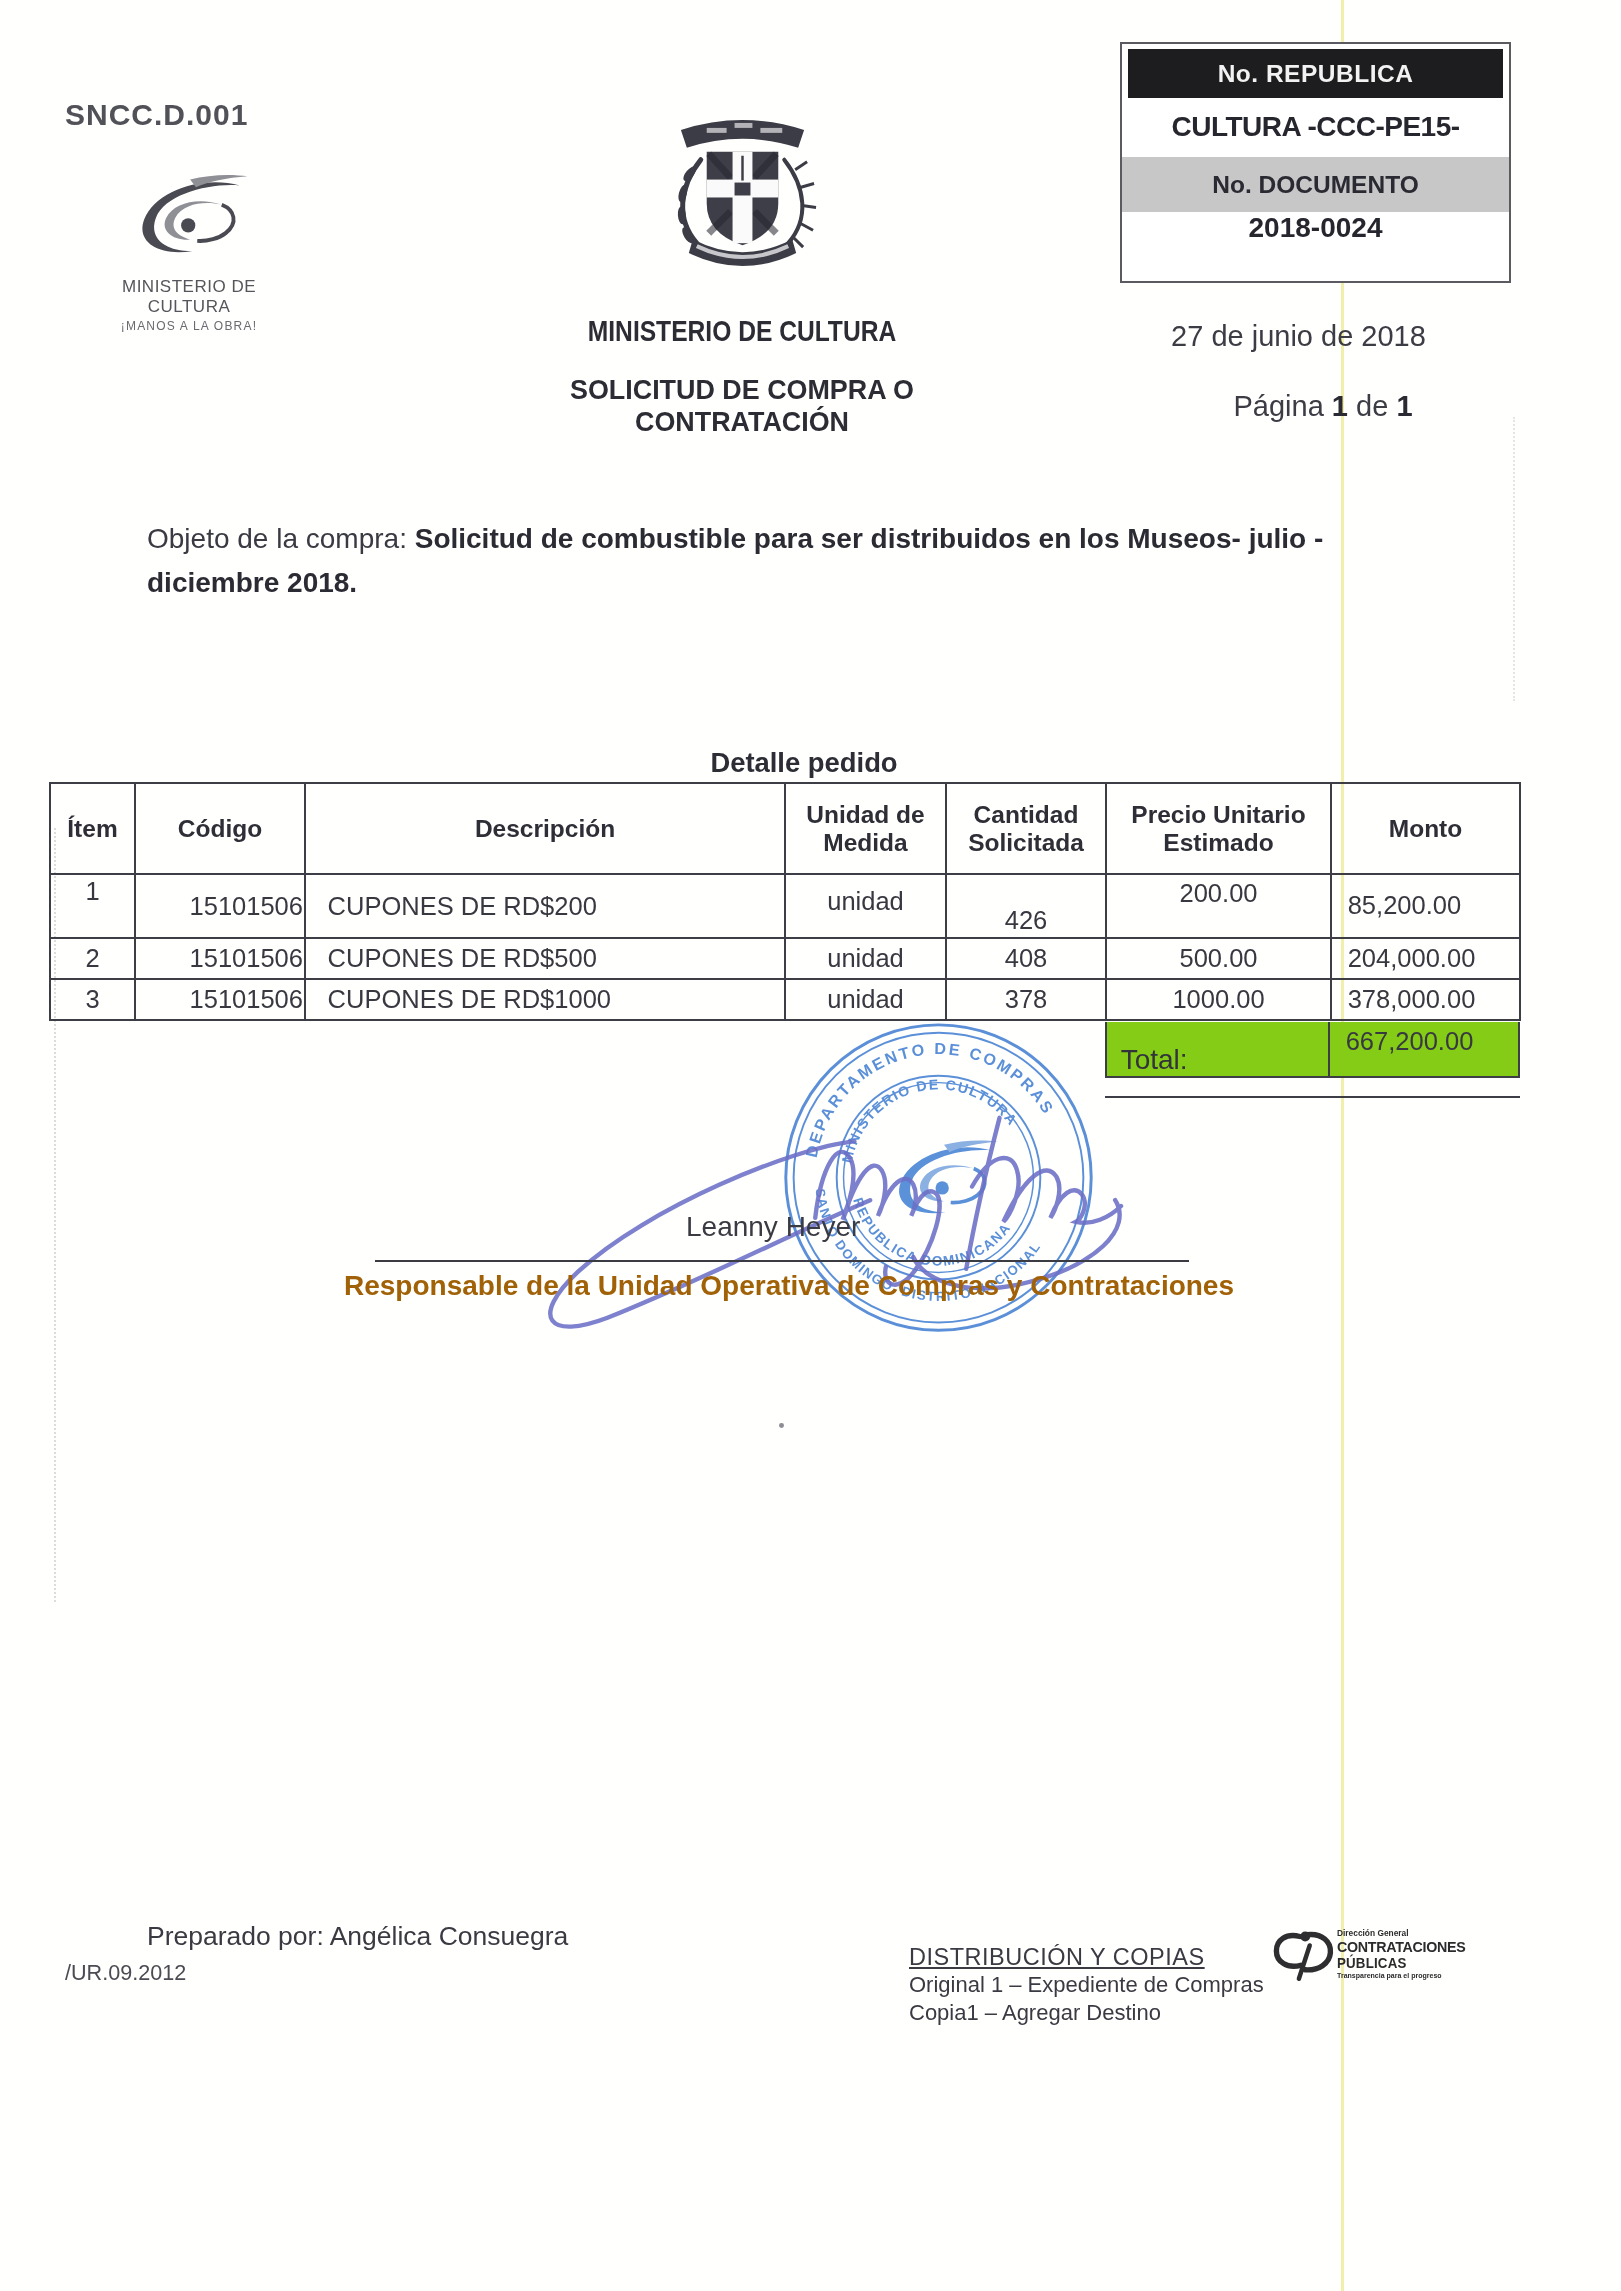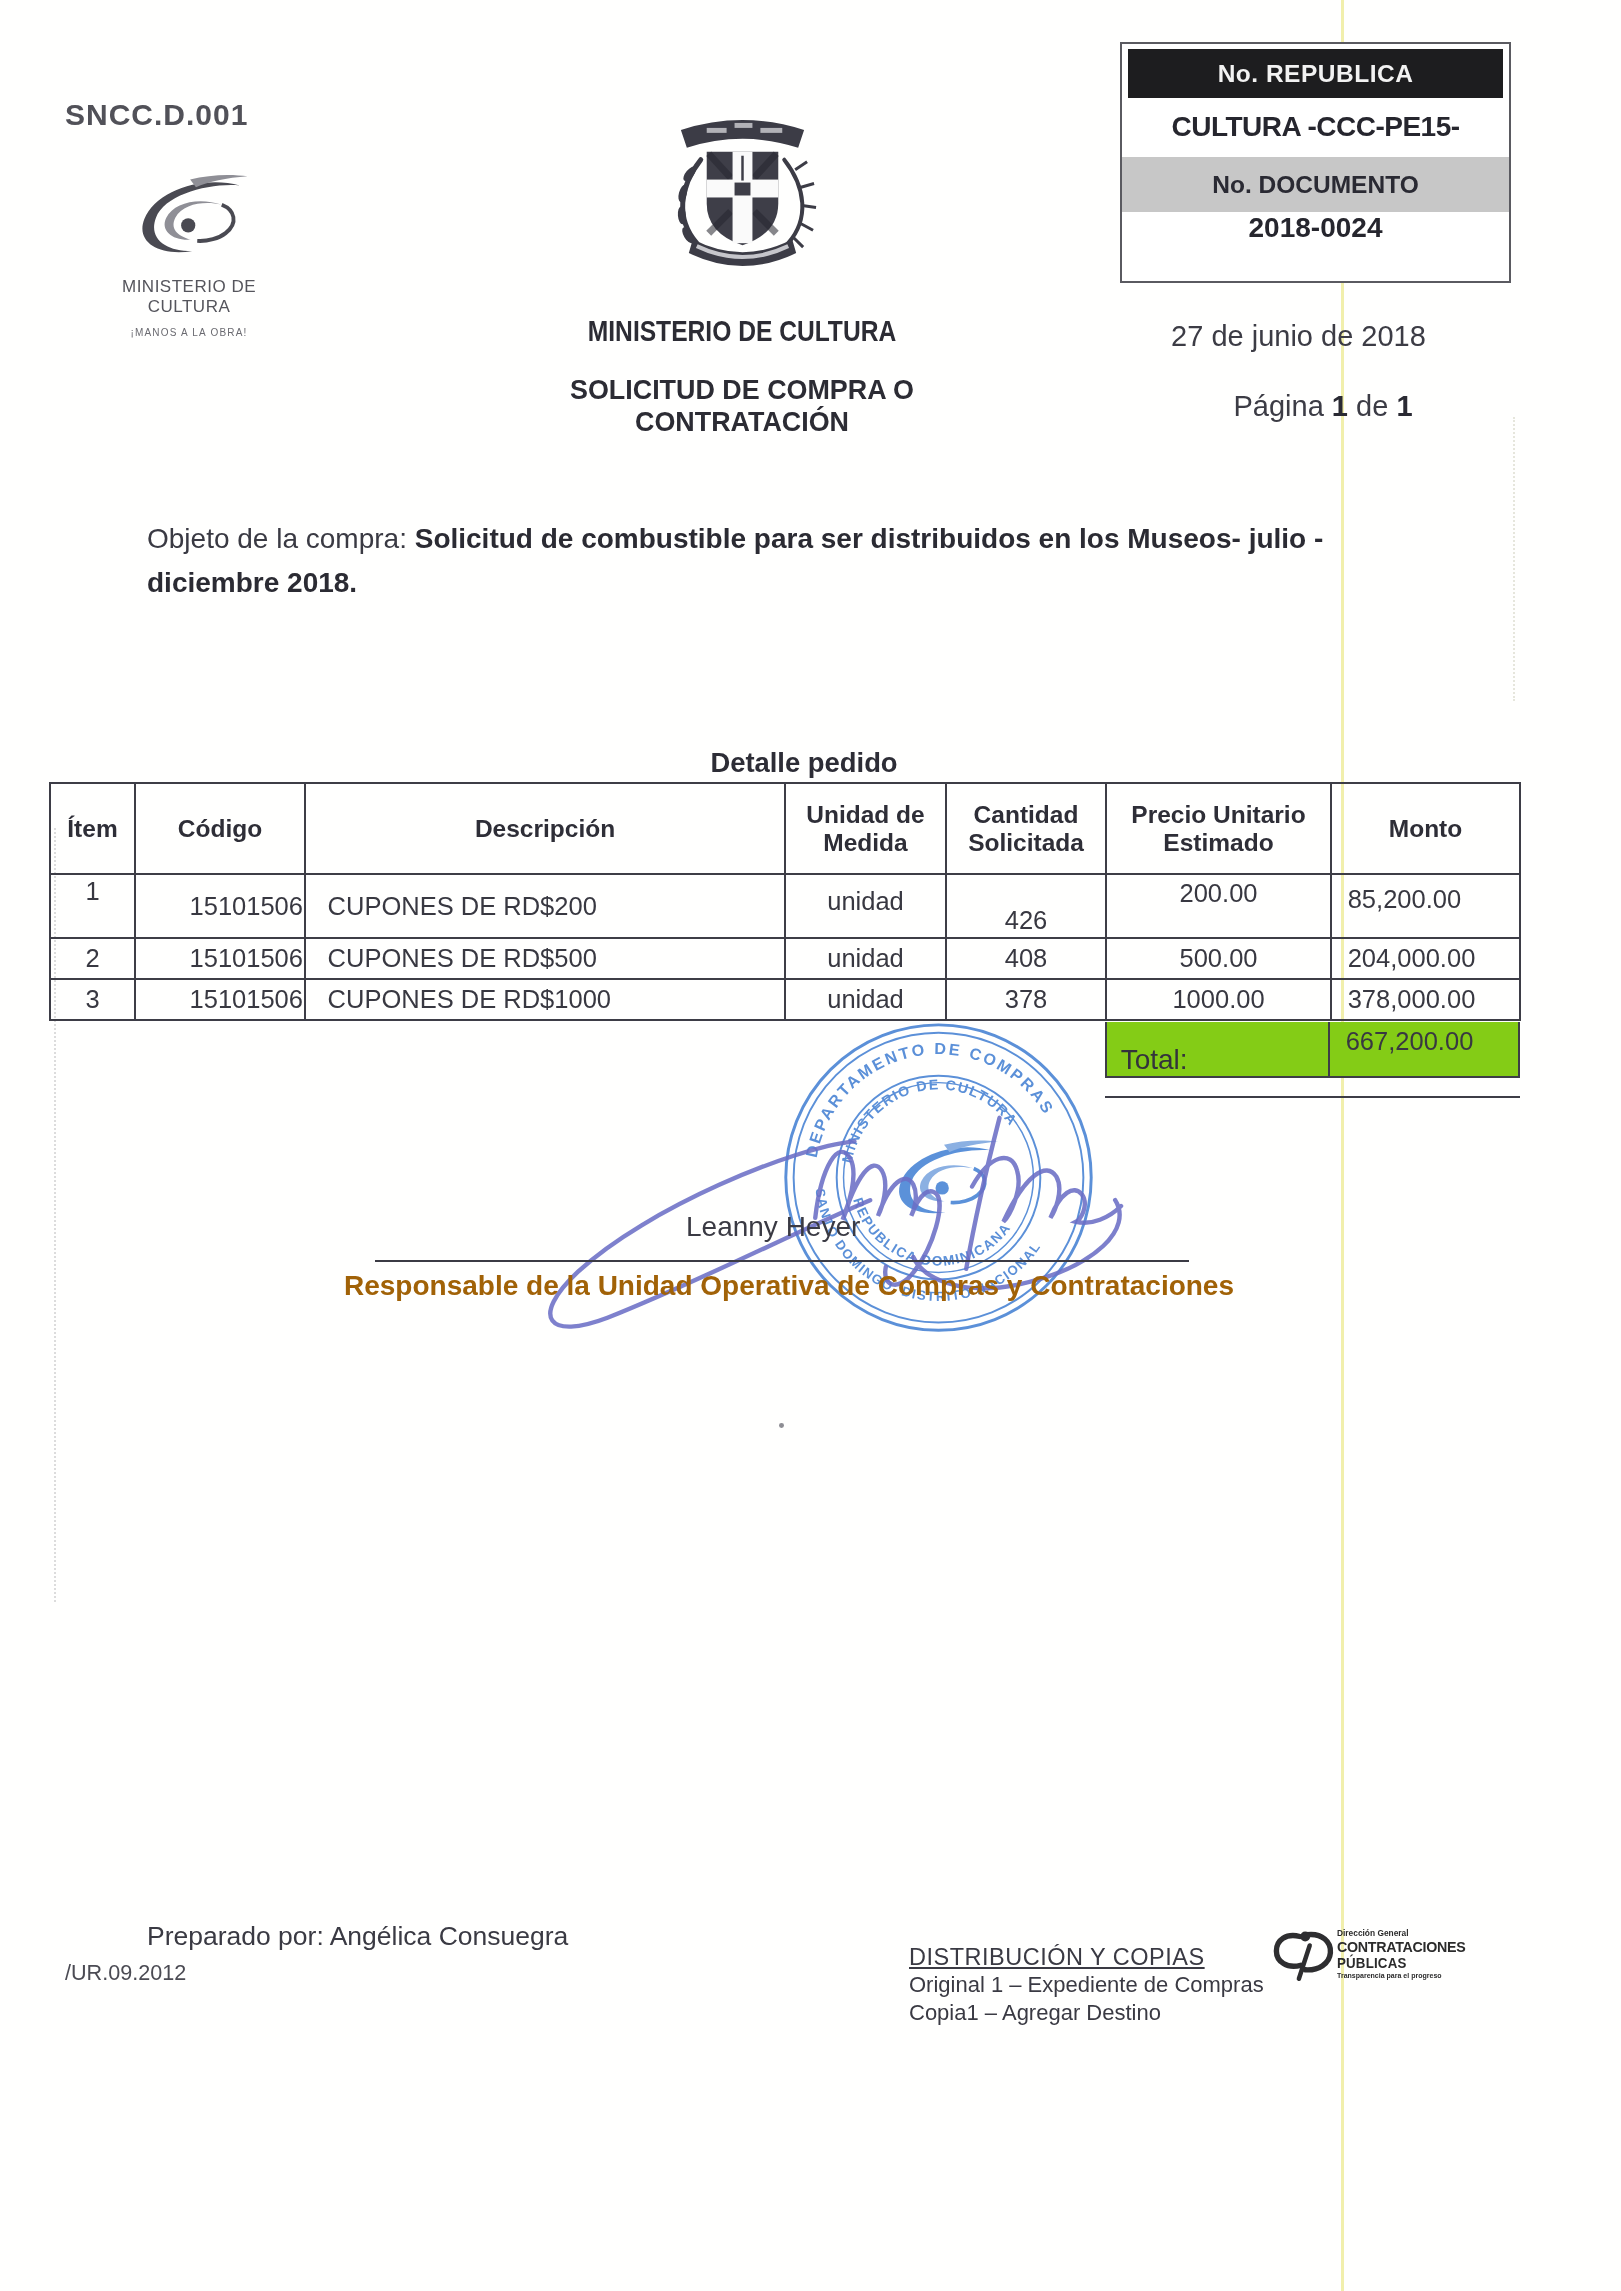--- a/index.html
+++ b/index.html
@@ -13,21 +13,21 @@
   
   .scan-yellow { left:1341px; top:0; width:2.9px; height:2292px; background:#efec9d; opacity:.85; }
   .dots-left  { left:54px;  top:828px; height:774px; width:0; border-left:2px dotted #dcdcdc; }
   .dots-right { left:1513px; top:417px; height:284px; width:0; border-left:2px dotted #e6e6dc; }
 
   
   .form-code { left:65px; top:98px; font-size:30px; font-weight:bold; color:#515158; letter-spacing:1px; }
   .min-logo { left:82px; top:162px; width:214px; text-align:center; }
   .min-logo svg { width:129px; height:110px; }
   .min-logo-name { font-size:17px; color:#55555c; letter-spacing:0.5px; margin-top:1px; }
-  .min-logo-slogan { font-size:10px; color:#6a6a70; letter-spacing:1.2px; margin-top:10px; }
+  .min-logo-slogan { font-size:12px; color:#6a6a70; letter-spacing:1.2px; margin-top:2px; }
 
   
   .coat { left:663px; top:108px; width:159px; height:169px; }
   .title-ministry { left:497px; top:314px; width:490px; text-align:center; font-size:30px; font-weight:bold; color:#2c2c34; transform:scaleX(.82); }
   .title-form { left:448px; top:374px; width:588px; text-align:center; font-size:28px; font-weight:bold; color:#2c2c34; transform:scaleX(.96); }
   .title-dept { left:355px; top:451px; width:784px; text-align:center; font-size:27.4px; color:#45454d; letter-spacing:2.5px; }
 
   
   .ref-box { left:1120px; top:42px; width:391px; height:241px; border:2px solid #5a5a60; background:#fff; box-sizing:border-box; }
   .ref-black { margin:4.9px 5.9px 0; height:49px; background:#1d1d1f; color:#f2f2f2; font-weight:bold; font-size:24.5px; text-align:center; line-height:49px; letter-spacing:0.5px; }
@@ -49,21 +49,21 @@
   table.detalle th, table.detalle td { border:2px solid #3d3d46; box-sizing:border-box; }
   table.detalle thead th { height:91px; font-size:24.5px; font-weight:bold; color:#2e2e37; text-align:center; vertical-align:middle; line-height:28px; padding:0 7.8px; }
   table.detalle tbody td { font-size:25.5px; color:#383841; vertical-align:middle; }
   tr.r1 { height:64px; } tr.r2 { height:41px; } tr.r3 { height:41px; }
   td.c-item { text-align:center; } tr.r1 td.c-item { vertical-align:top; padding-top:2px; }
   td.c-codigo { text-align:right; }
   td.c-desc { text-align:left; padding-left:21.6px; }
   td.c-unidad { text-align:center; } tr.r1 td.c-unidad { vertical-align:top; padding-top:11.8px; }
   td.c-cant { text-align:center; } tr.r1 td.c-cant { vertical-align:bottom; padding-bottom:2px; }
   td.c-precio { text-align:center; } tr.r1 td.c-precio { vertical-align:top; padding-top:3.9px; }
-  td.c-monto { text-align:left; padding-left:15.7px; } tr.r1 td.c-monto { vertical-align:top; padding-top:10px;margin-top:40px; }
+  td.c-monto { text-align:left; padding-left:15.7px; } tr.r1 td.c-monto { vertical-align:top; padding-top:16px;margin-top:40px; }
 
   .total-box { left:1105px; top:1022px; width:415px; height:56px; border:2px solid #3d3d46; border-top:none; box-sizing:border-box; display:flex; background:#84cc16; }
   .total-label-cell { width:223px; border-right:2px solid #3d3d46; font-size:28px; color:#33333c; padding:21.6px 0 0 13.7px; box-sizing:border-box; }
   .total-value-cell { flex:1; font-size:25.5px; color:#383841; padding:4.9px 0 0 15.7px; }
   .total-underline { left:1105px; top:1096px; width:415px; height:2px; background:#3d3d46; }
 
   
   .stamp { left:772px; top:1019px; width:333px; height:325px; }
   .sig-ink { left:470px; top:1061px; width:765px; height:296px; }
   .sig-name { left:686px; top:1211px; font-size:28px; color:#3a3a43; }

